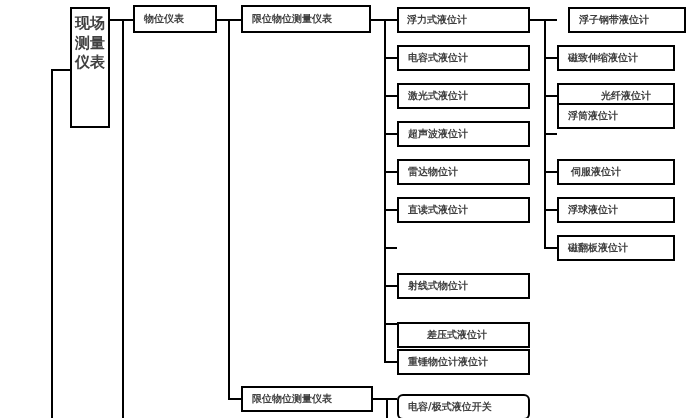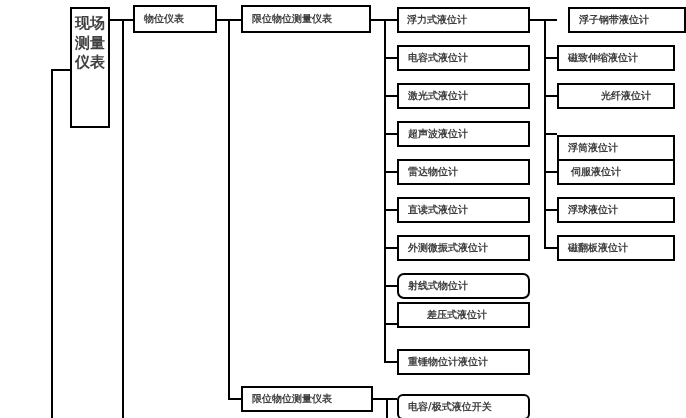--- a/index.html
+++ b/index.html
@@ -90,28 +90,27 @@
 
   <div class="node l3a">限位物位测量仪表</div>
   <div class="node l3b">限位物位测量仪表</div>
 
   <div class="node c4" style="top:7px;padding-left:8px;">浮力式液位计</div>
   <div class="node c4" style="top:45px;">电容式液位计</div>
   <div class="node c4" style="top:83px;">激光式液位计</div>
   <div class="node c4" style="top:121px;">超声波液位计</div>
   <div class="node c4" style="top:159px;">雷达物位计</div>
   <div class="node c4" style="top:197px;">直读式液位计</div>
-  <div class="node c4" style="top:235px;">外测微振式液位计</div>
-  <div class="node c4" style="top:273px;border-radius:7px;">射线式物位计</div>
-  <div class="node c4" style="top:302px;padding-left:28px;">差压式液位计</div>
+  <div class="node c4" style="top:273px;">射线式物位计</div>
+  <div class="node c4" style="top:322px;padding-left:28px;">差压式液位计</div>
   <div class="node c4" style="top:349px;">重锤物位计液位计</div>
 
   <div class="node c4" style="top:394px;border-radius:6px;">电容/极式液位开关</div>
 
   <div class="node c5" style="top:7px;margin-left:11px;">浮子钢带液位计</div>
   <div class="node c5" style="top:45px;">磁致伸缩液位计</div>
   <div class="node c5" style="top:83px;padding-left:42px;">光纤液位计</div>
-  <div class="node c5" style="top:135px;">浮筒液位计</div>
+  <div class="node c5" style="top:103px;">浮筒液位计</div>
   <div class="node c5" style="top:159px;padding-left:12px;">伺服液位计</div>
   <div class="node c5" style="top:197px;">浮球液位计</div>
   <div class="node c5" style="top:235px;">磁翻板液位计</div>
 
 </div>
 
 </body></html>

